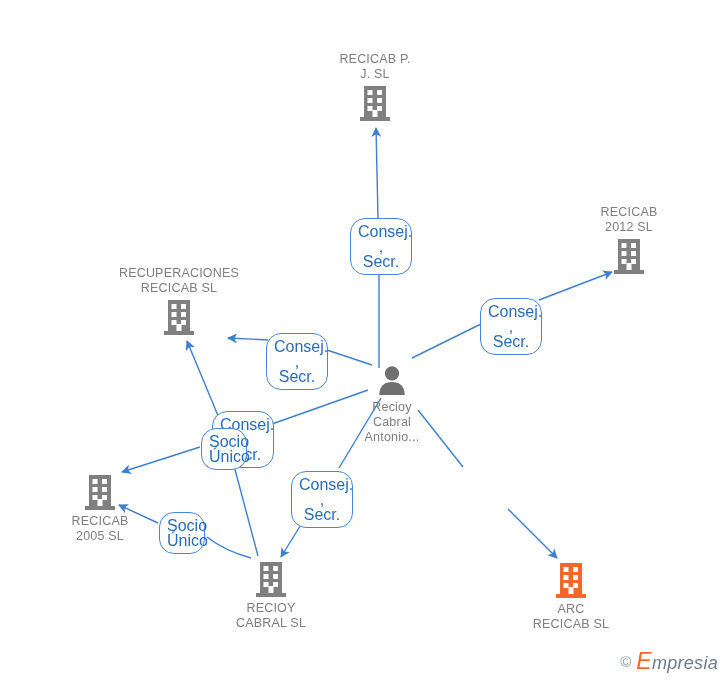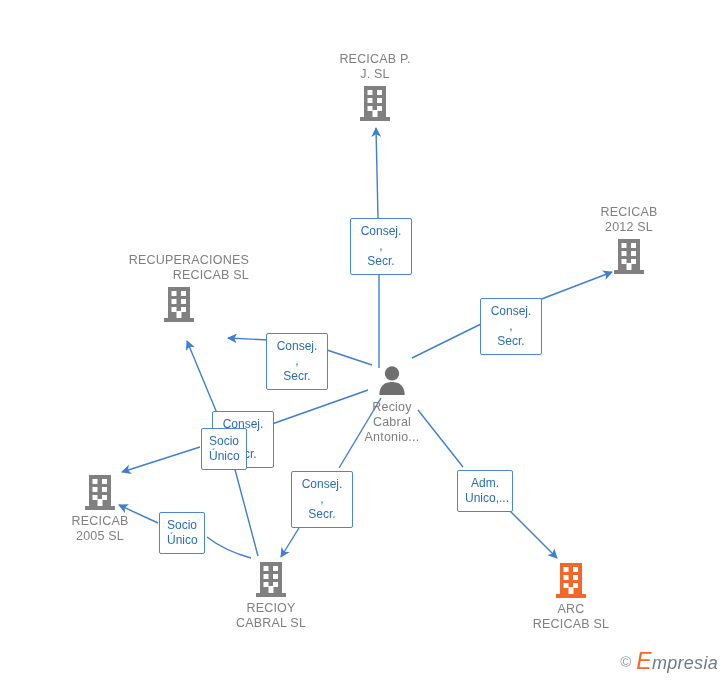--- a/index.html
+++ b/index.html
@@ -49,24 +49,24 @@
     font-weight: normal;
     color: #7f7f7f;
   }
   .node.caption-above .caption { margin-bottom: 2px; }
   .node.caption-below .caption { margin-top: 3px; }
 
   .edge-label {
     position: absolute;
     box-sizing: border-box;
     border: 1px solid #4a86d6;
-    border-radius: 2px;
+    border-radius: 15px;
     background: #ffffff;
     color: #2b6cb8;
-    font-size: 12px;
+    font-size: 16px;
     line-height: 15px;
     text-align: center;
     padding: 5px 7px;
     white-space: pre-line;
     z-index: 5;
   }
   .edge-label.stack-front { z-index: 7; }
 
   #watermark {
     position: absolute;
@@ -157,21 +157,21 @@
       <rect x="9.5" y="6" width="5" height="5" fill="#ffffff"></rect>
       <rect x="19" y="6" width="5" height="5" fill="#ffffff"></rect>
       <rect x="9.5" y="14" width="5" height="5" fill="#ffffff"></rect>
       <rect x="19" y="14" width="5" height="5" fill="#ffffff"></rect>
       <rect x="9.5" y="22" width="5" height="5" fill="#ffffff"></rect>
       <rect x="19" y="22" width="5" height="5" fill="#ffffff"></rect>
       <rect x="14.5" y="26" width="5" height="7" fill="#ffffff"></rect>
     </svg>
   </div>
 
-  <div class="node caption-above" style="left:179px; top:253px;text-align:right;">
+  <div class="node caption-above" style="left:179px; top:266px;">
     <span class="caption">RECUPERACIONES
 RECICAB SL</span>
     <svg class="glyph" viewBox="0 0 34 38">
       <rect x="6" y="2" width="22" height="31" fill="#808080"></rect>
       <rect x="2" y="33" width="30" height="4" fill="#808080"></rect>
       <rect x="9.5" y="6" width="5" height="5" fill="#ffffff"></rect>
       <rect x="19" y="6" width="5" height="5" fill="#ffffff"></rect>
       <rect x="9.5" y="14" width="5" height="5" fill="#ffffff"></rect>
       <rect x="19" y="14" width="5" height="5" fill="#ffffff"></rect>
       <rect x="9.5" y="22" width="5" height="5" fill="#ffffff"></rect>
@@ -252,21 +252,19 @@
 
   <div class="edge-label stack-front" style="left:201px; top:428px; width:46px;">Socio
 Único</div>
 
   <div class="edge-label" style="left:291px; top:471px; width:62px;">Consej. ,
 Secr.</div>
 
   <div class="edge-label" style="left:159px; top:512px; width:46px;">Socio
 Único</div>
 
-  <div class="edge-label" style="left:457px; top:470px; width:56px;">Adm.
-Unico,...</div>
 
   <div id="watermark">
     <span class="copy">©</span>
     <span class="brand"><span class="cap">E</span><span>mpresia</span></span>
   </div>
 
 </div>
 
 </body></html>

